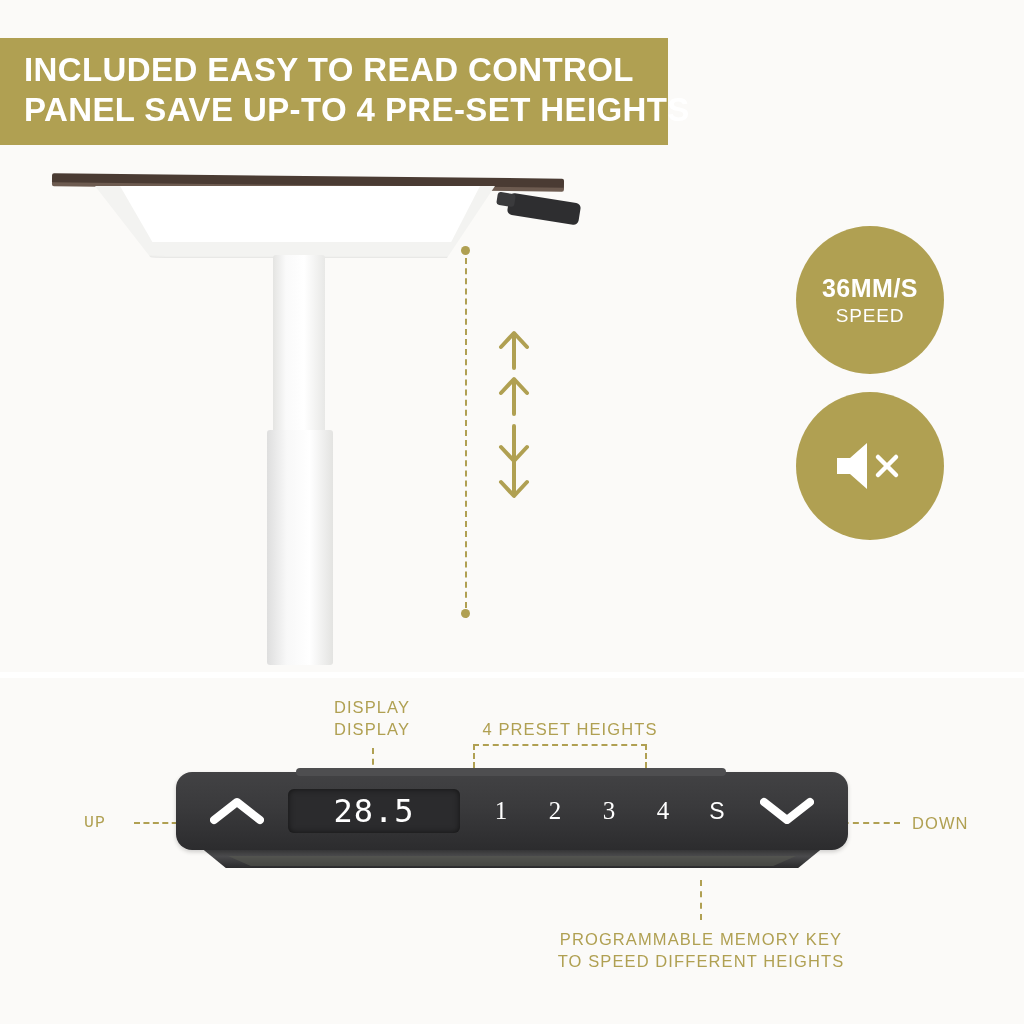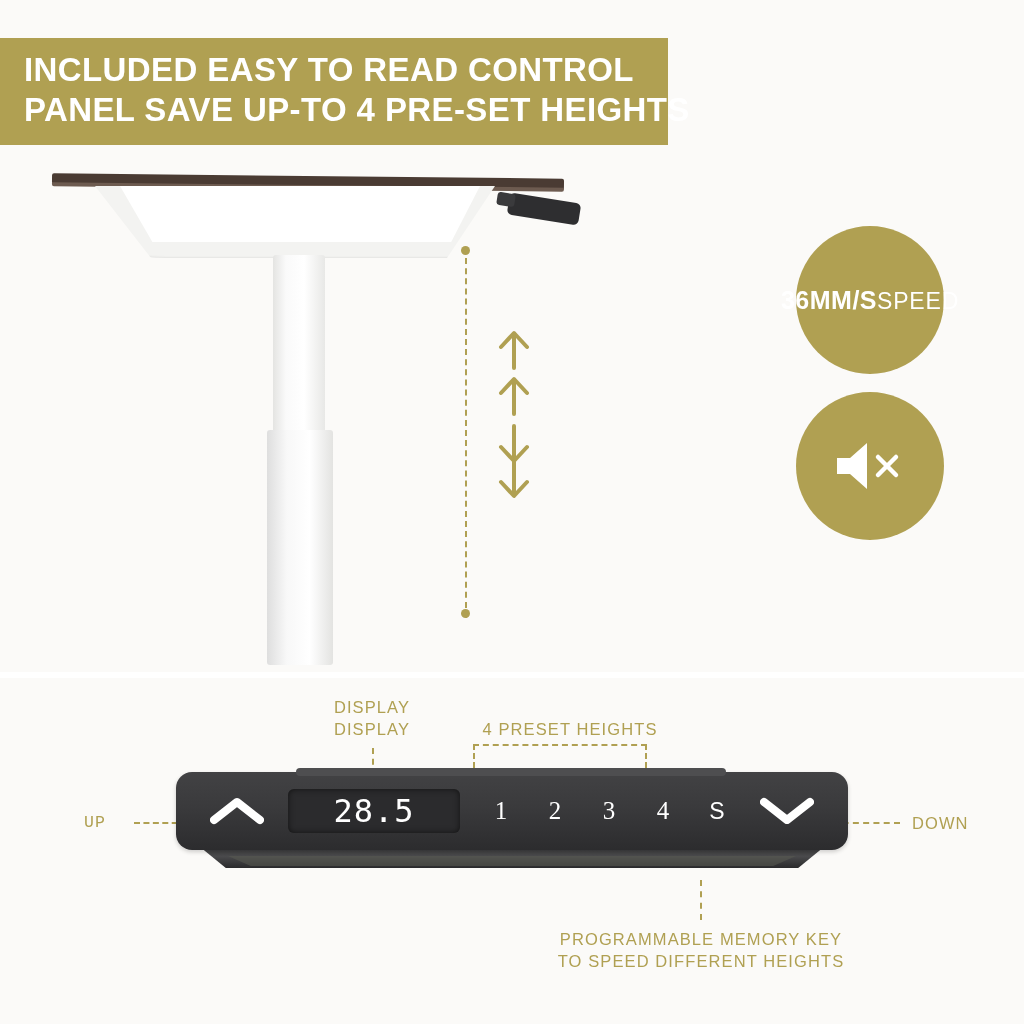--- a/index.html
+++ b/index.html
@@ -157,36 +157,37 @@
   }
   .arrow-stack svg { display: block; }
 
   
   .badge {
     position: absolute;
     border-radius: 50%;
     background: #b0a052;
     color: #ffffff;
     display: flex;
+    flex-direction: column;
     align-items: center;
     justify-content: center;
   }
   .badge.speed {
     left: 796px;
     top: 226px;
     width: 148px;
     height: 148px;
   }
   .badge.speed .b-main {
     font-size: 25px;
     font-weight: bold;
     letter-spacing: 0.5px;
   }
   .badge.speed .b-sub {
-    font-size: 23px;
+    font-size: 19px;
     letter-spacing: 0.8px;
     margin-top: 2px;
   }
   .badge.quiet {
     left: 796px;
     top: 392px;
     width: 148px;
     height: 148px;
   }
 

